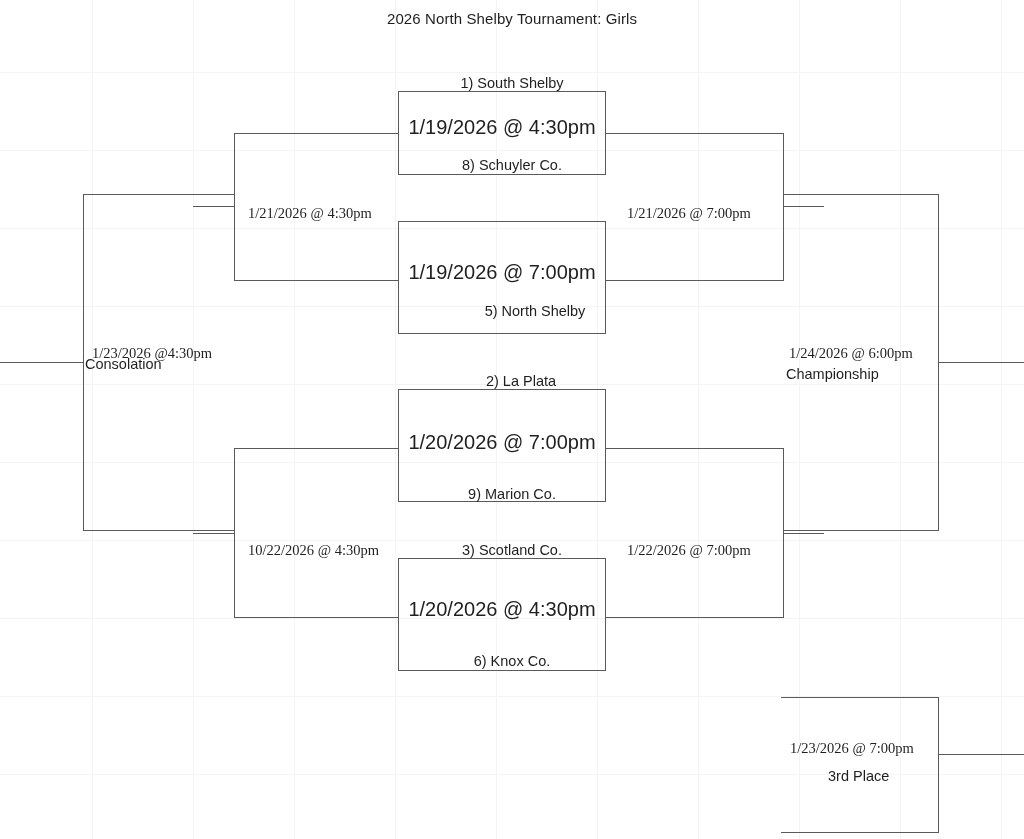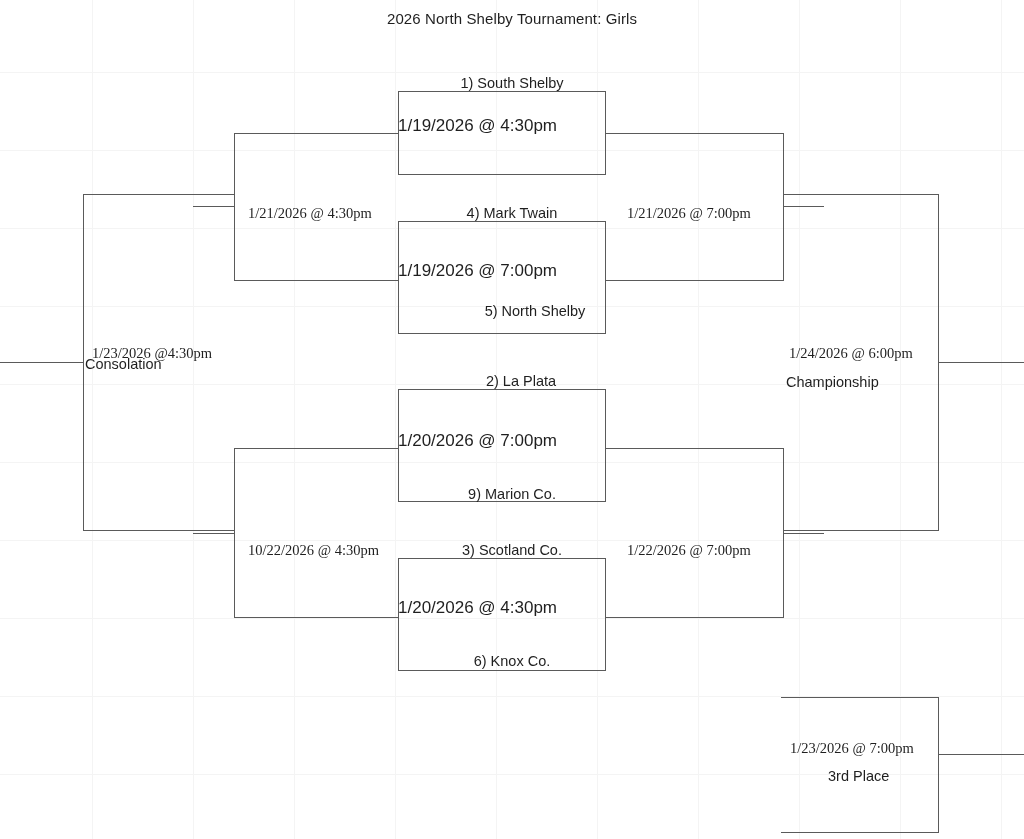--- a/index.html
+++ b/index.html
@@ -53,22 +53,22 @@
   .game-box {
     position: absolute;
     border: 1.4px solid #5a5a5a;
     box-sizing: border-box;
     background: transparent;
   }
   .game-date {
     position: absolute;
     left: 0;
     width: 100%;
-    text-align: left;
-    font-size: 17px;
+    text-align: center;
+    font-size: 20px;
     color: #1f1f1f;
     white-space: nowrap;
   }
   .team-top {
     position: absolute;
     left: 0;
     width: 100%;
     text-align: center;
     font-size: 14.5px;
     color: #1f1f1f;
@@ -102,22 +102,22 @@
 </head>
 <body>
 
 <div id="bracket-page">
 
   <div id="tournament-title">2026 North Shelby Tournament: Girls</div>
 
   <div class="team-top" style="top:75px;">1) South Shelby</div>
   <div class="game-box" style="left:398px; top:91px; width:208px; height:84px;"></div>
   <div class="game-date" style="left:398px; top:116px; width:208px;">1/19/2026 @ 4:30pm</div>
+  <div class="team-bottom" style="top:157px;">8) Schuyler Co.</div>
 
-  <div class="team-top" style="top:205px;">4) Mark Twain</div>
   <div class="game-box" style="left:398px; top:221px; width:208px; height:113px;"></div>
   <div class="game-date" style="left:398px; top:261px; width:208px;">1/19/2026 @ 7:00pm</div>
   <div class="team-bottom" style="top:303px;margin-left:23px;">5) North Shelby</div>
 
   <div class="team-top" style="top:373px;padding-left:9px;">2) La Plata</div>
   <div class="game-box" style="left:398px; top:389px; width:208px; height:113px;"></div>
   <div class="game-date" style="left:398px; top:431px; width:208px;">1/20/2026 @ 7:00pm</div>
   <div class="team-bottom" style="top:486px;">9) Marion Co.</div>
 
   <div class="team-top" style="top:542px;">3) Scotland Co.</div>
@@ -157,21 +157,21 @@
   <div class="hline" style="left:83px; top:530px; width:151px;"></div>
   <div class="hline" style="left:0px; top:362px; width:83px;"></div>
   <div class="round-label" style="left:92px; top:345px;">1/23/2026 @4:30pm</div>
   <div class="round-sublabel" style="left:85px; top:356px;">Consolation</div>
 
   <div class="hline" style="left:784px; top:194px; width:155px;"></div>
   <div class="vline" style="left:938px; top:194px; height:336px;"></div>
   <div class="hline" style="left:784px; top:530px; width:155px;"></div>
   <div class="hline" style="left:938px; top:362px; width:86px;"></div>
   <div class="round-label" style="left:789px; top:345px;">1/24/2026 @ 6:00pm</div>
-  <div class="round-sublabel" style="left:786px; top:374px;text-align:center;">Championship</div>
+  <div class="round-sublabel" style="left:786px; top:366px;text-align:center;">Championship</div>
 
   <div class="hline" style="left:781px; top:697px; width:158px;"></div>
   <div class="vline" style="left:938px; top:697px; height:135px;"></div>
   <div class="hline" style="left:781px; top:832px; width:158px;"></div>
   <div class="hline" style="left:938px; top:754px; width:86px;"></div>
   <div class="round-label" style="left:790px; top:740px;">1/23/2026 @ 7:00pm</div>
   <div class="round-sublabel" style="left:828px; top:768px;">3rd Place</div>
 
 </div>
 

